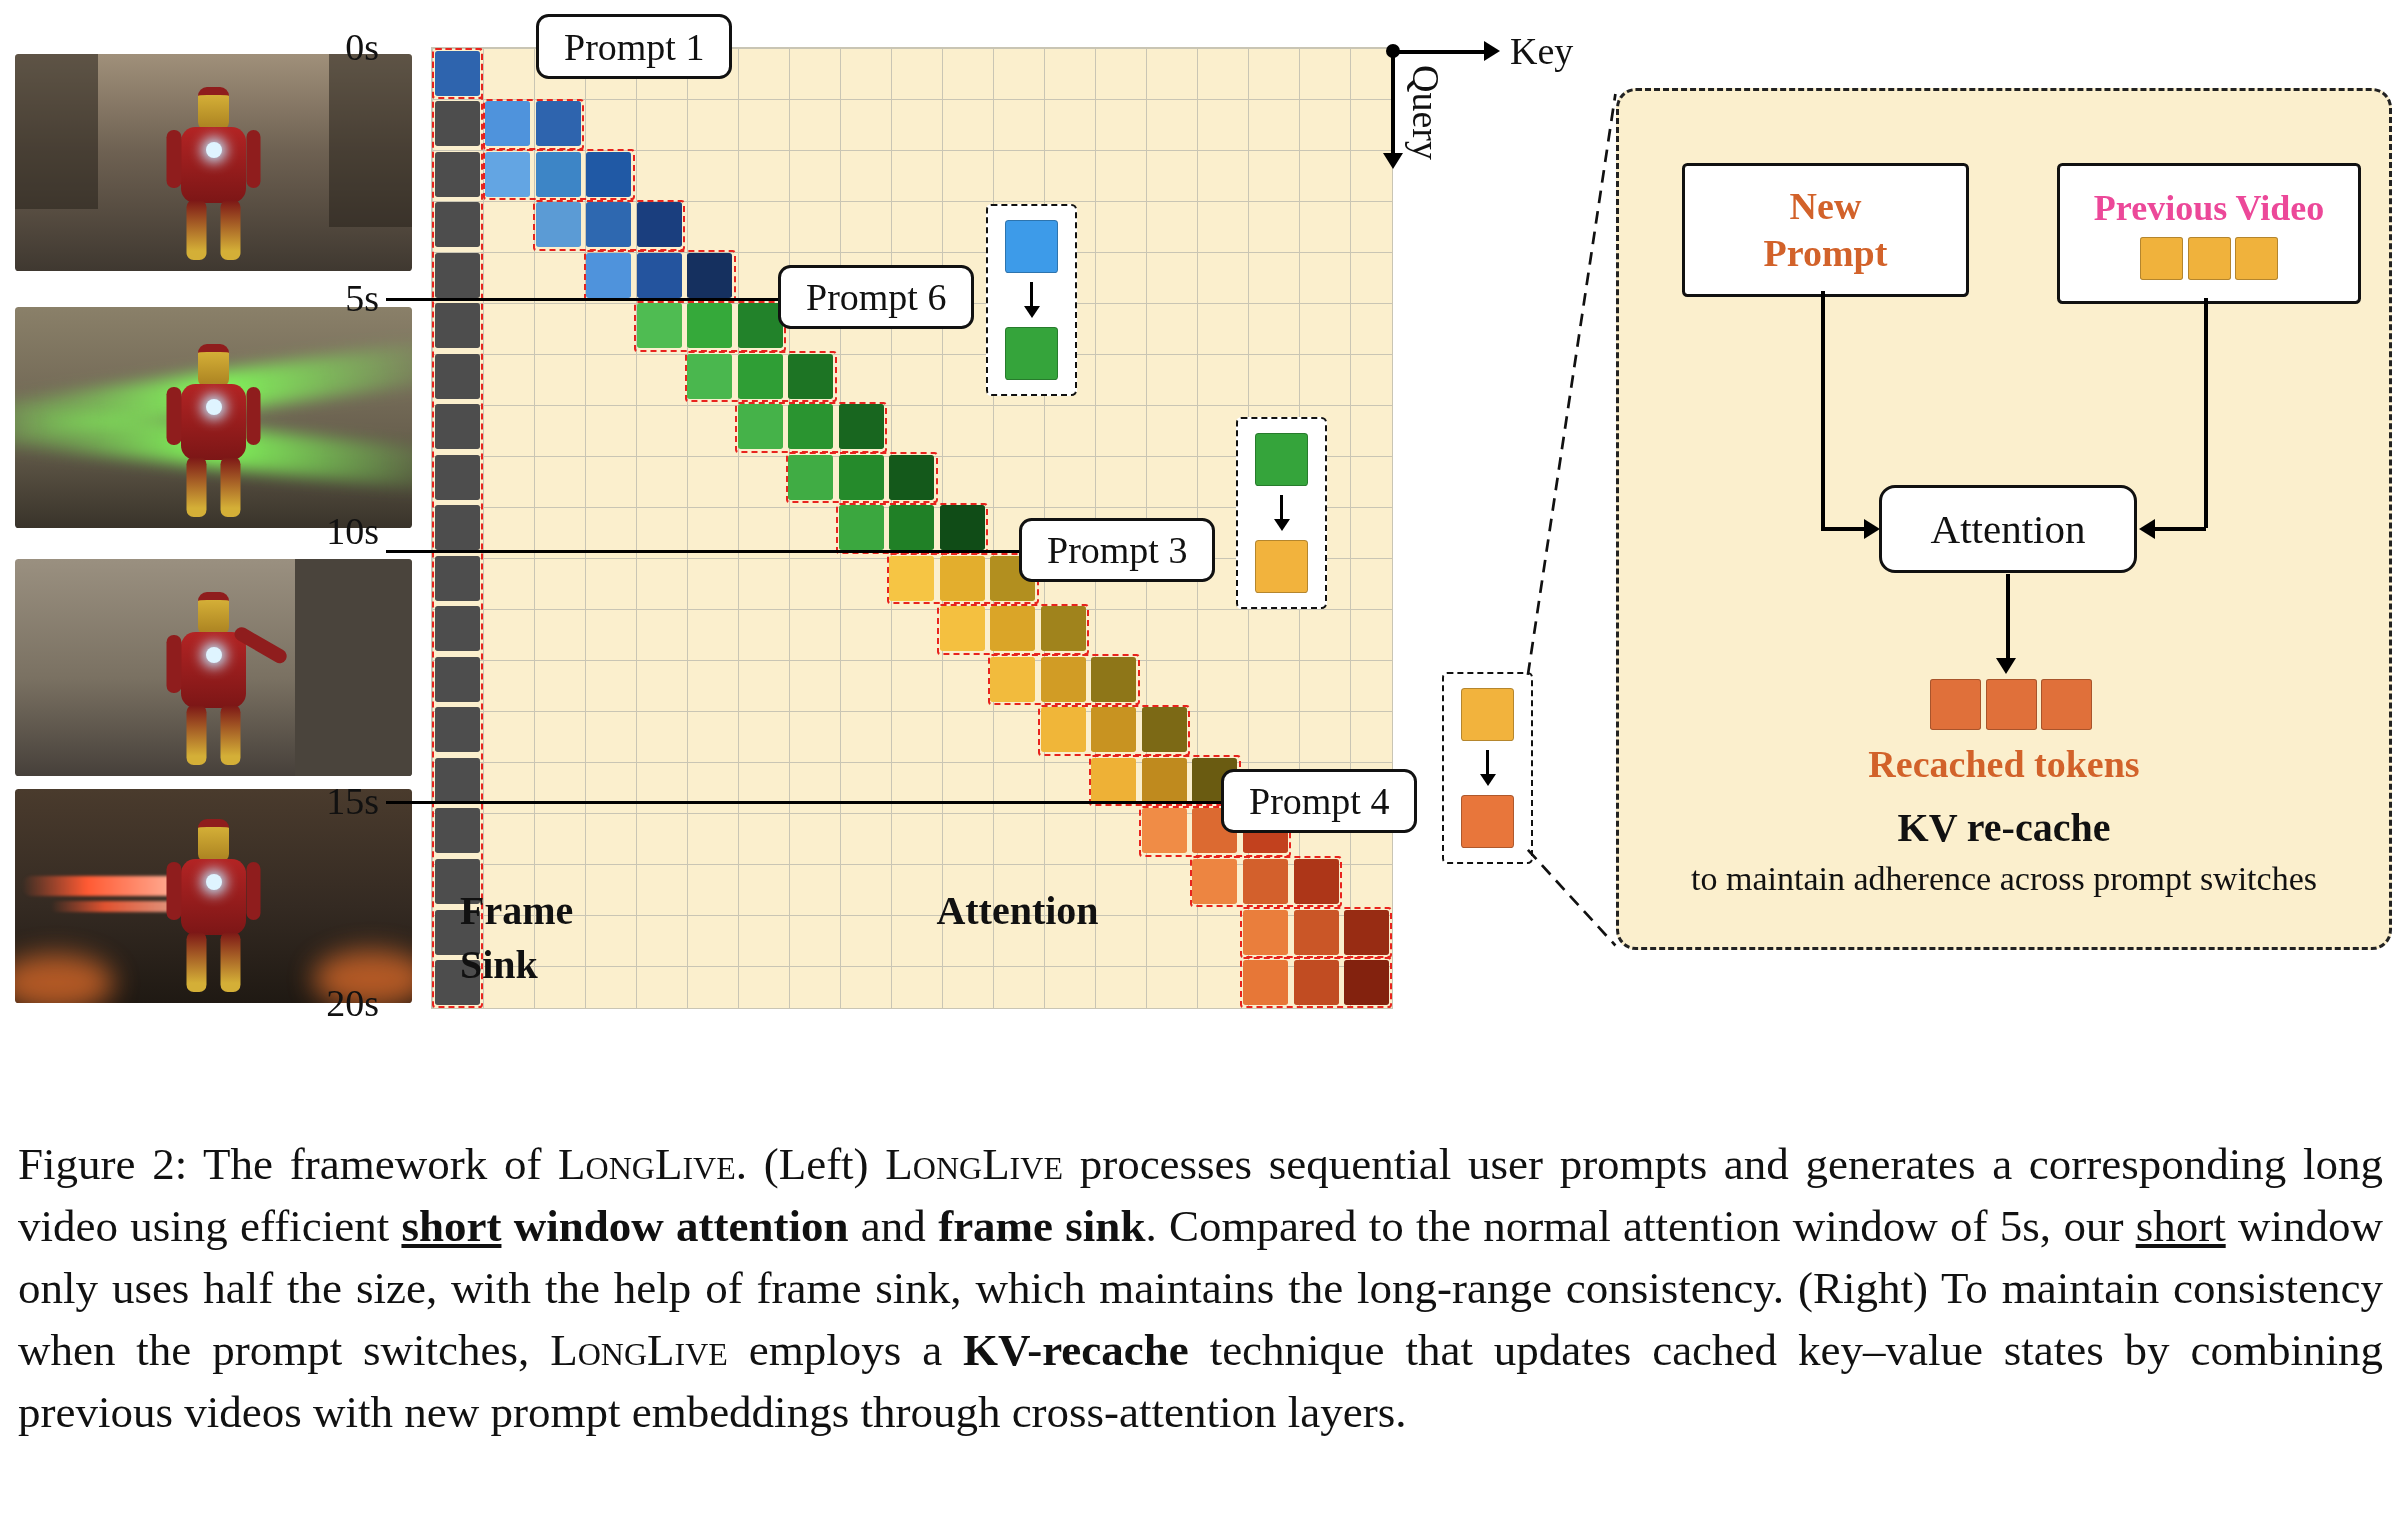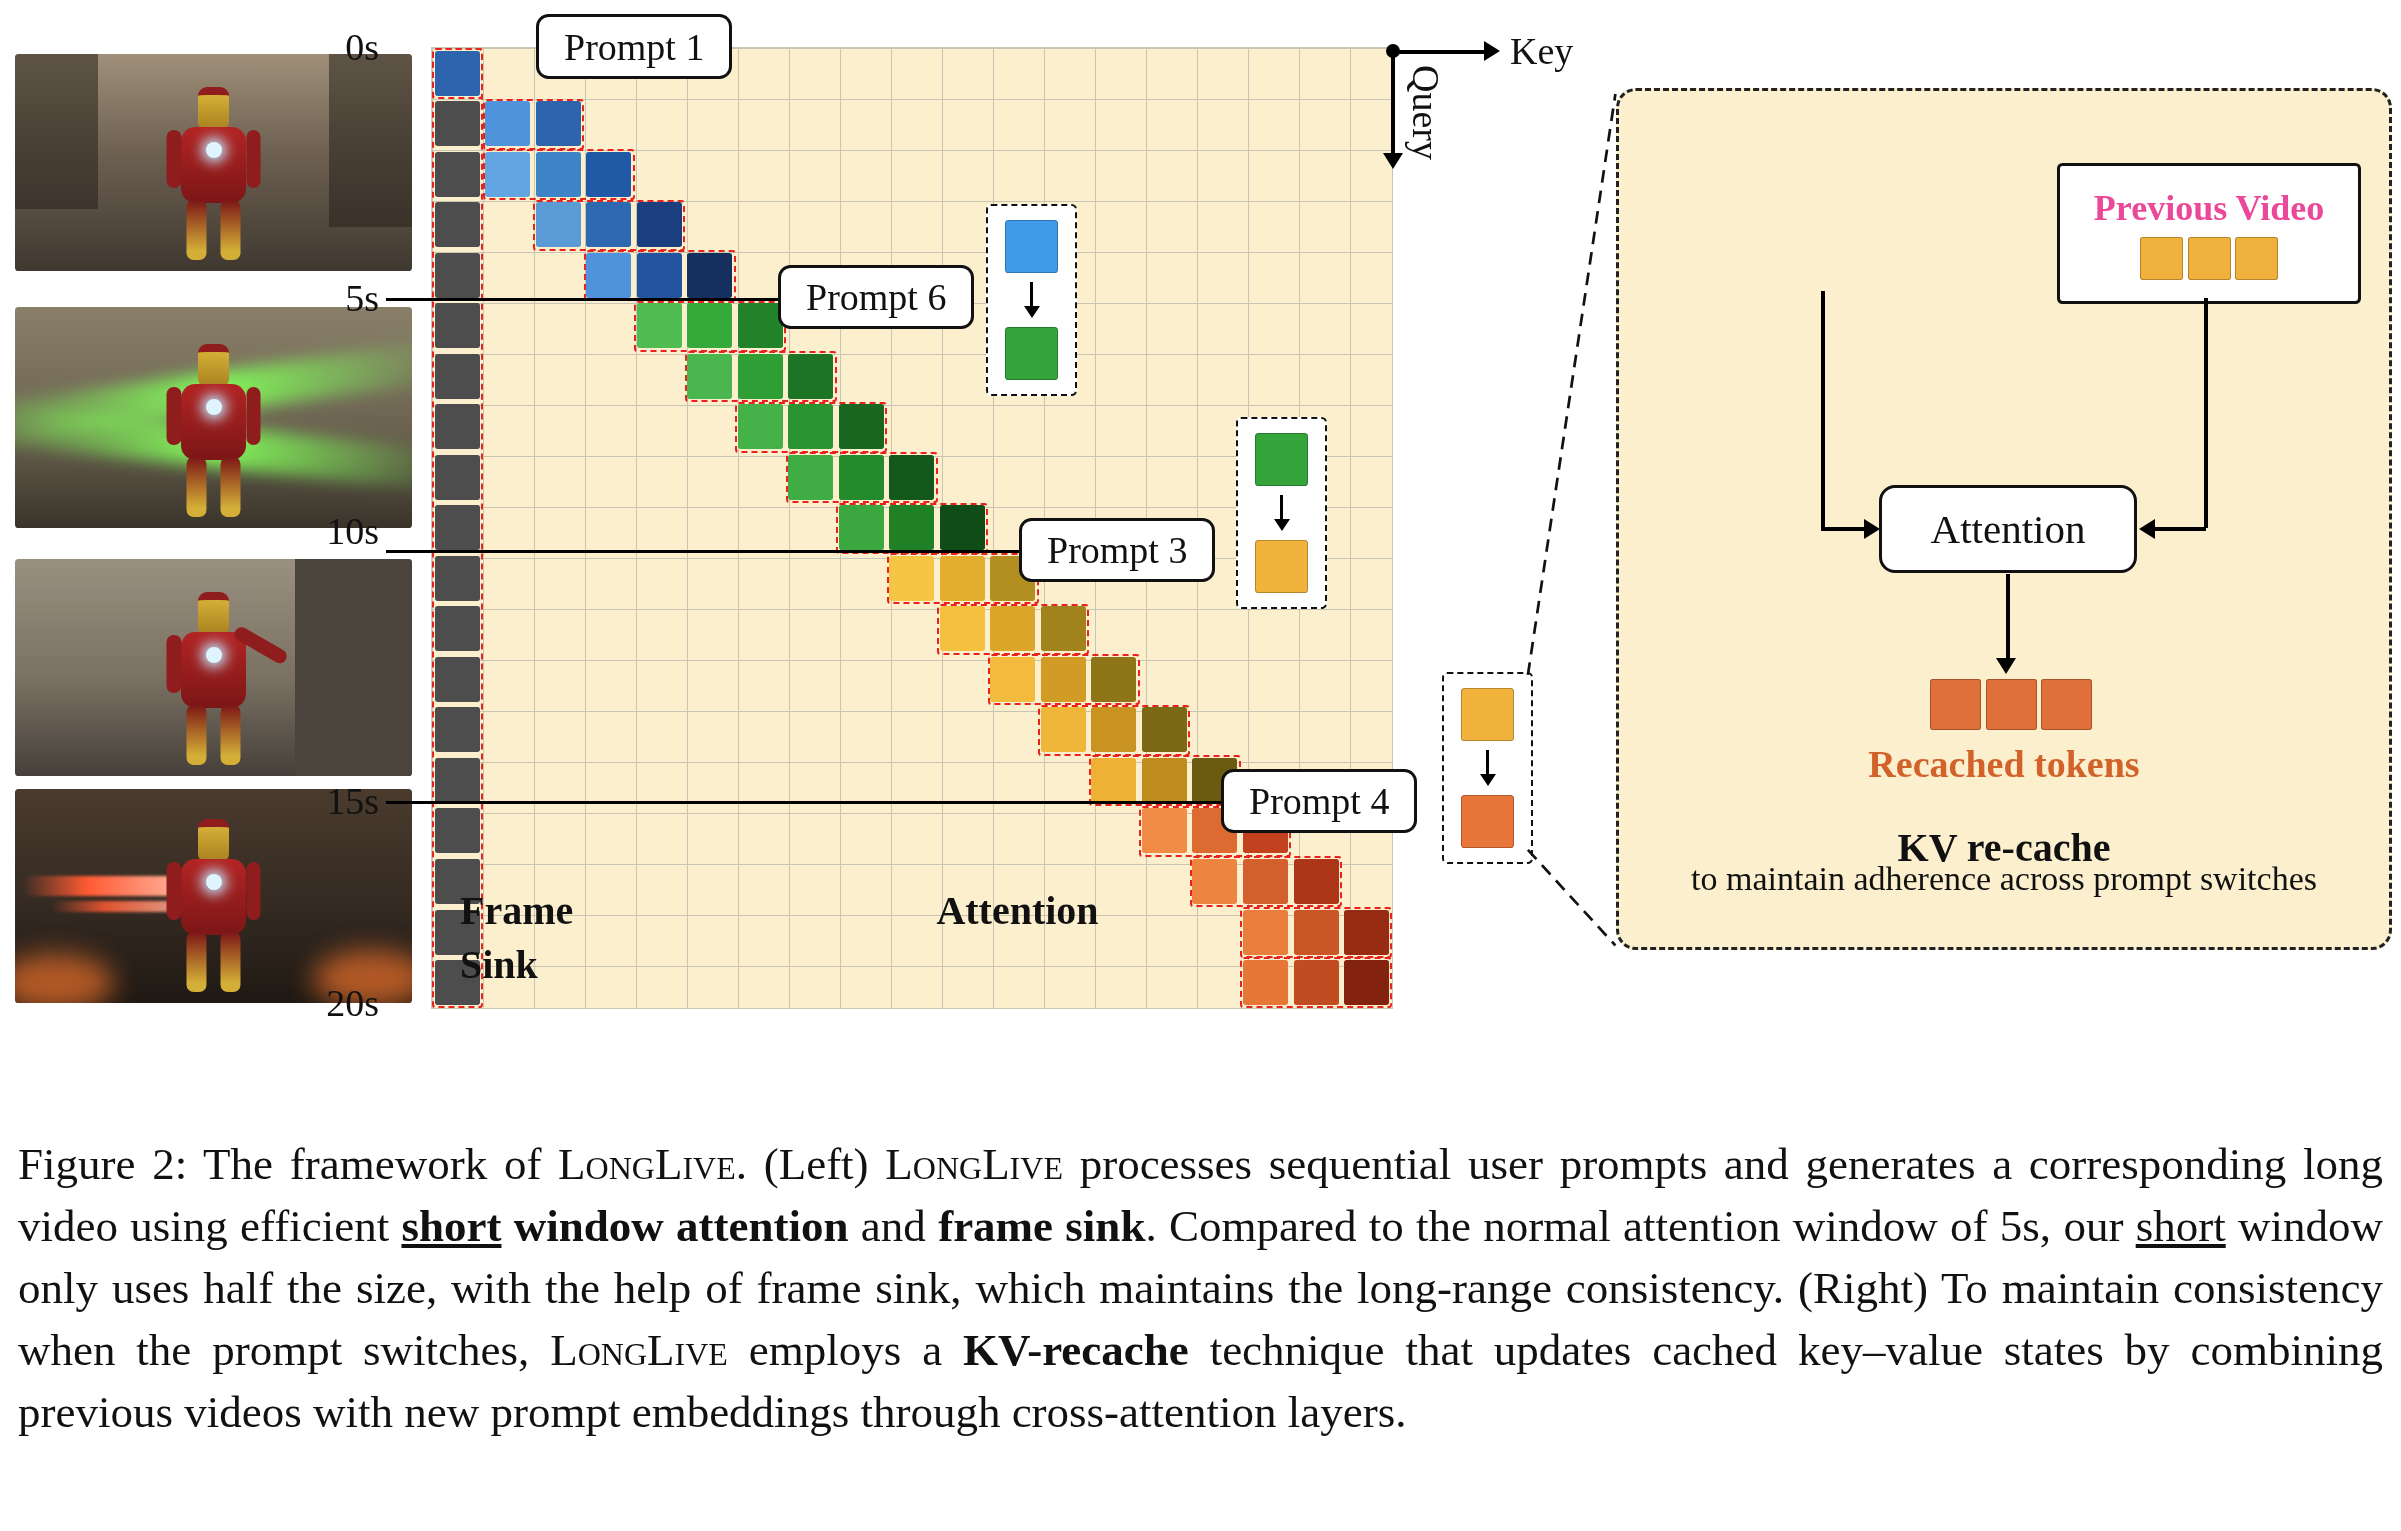--- a/index.html
+++ b/index.html
@@ -109,21 +109,21 @@
   .np-h{left:202px;top:436px;width:51px;height:3.6px;}
   .np-tri{left:245px;top:428px;}
   .pv-v{left:585px;top:207px;width:3.6px;height:230px;}
   .pv-h{left:532px;top:436px;width:55px;height:3.6px;}
   .pv-tri{left:520px;top:428px;}
   .att-v{left:387px;top:483px;width:3.6px;height:88px;}
   .att-tri{left:377px;top:567px;}
   .tok-row{position:absolute;left:311px;top:588px;display:flex;gap:4.5px;}
   .tok{width:49px;height:49px;border-radius:2.7px;border:0.9px solid rgba(0,0,0,.25);}
   .recached{position:absolute;left:0;top:651px;width:100%;text-align:center;font-size:38px;font-weight:bold;}
-  .kv{position:absolute;left:0;top:713px;width:100%;text-align:center;font-size:40px;font-weight:bold;color:#111;margin-top:20px;}
+  .kv{position:absolute;left:0;top:713px;width:100%;text-align:center;font-size:40px;font-weight:bold;color:#111;}
   .kv-sub{position:absolute;left:0;top:769px;width:100%;text-align:center;font-size:34px;}
 
   
   .overlay{position:absolute;left:0;top:0;pointer-events:none;z-index:60;}
 
   
   .caption{position:absolute;left:18px;top:1133px;width:2365px;font-size:45px;line-height:1.38;
            text-align:justify;color:#111;}
   .sc{font-variant:small-caps;}
   .b{font-weight:bold;}
@@ -345,20 +345,23 @@
       </div>
     <div class="sqb" style="background-color: rgb(232, 118, 59);"></div>
   </div>
 
   <svg class="overlay" width="2401" height="1532" viewBox="0 0 2662 1698">
     <line x1="1694" y1="748" x2="1791" y2="104" stroke="#111" stroke-width="3" stroke-dasharray="14 9"></line>
     <line x1="1694" y1="942" x2="1791" y2="1048" stroke="#111" stroke-width="3" stroke-dasharray="14 9"></line>
   </svg>
 
   <div class="panel">
+    <div class="np-box">
+      <div class="np-text" style="color: rgb(210, 98, 42);">New Prompt</div>
+    </div>
     <div class="pv-box">
       <div class="pv-title" style="color: #ec4899;">Previous Video</div>
       <div class="sq-row">
         <div class="sq" style="background-color: rgb(240, 178, 60);"></div>
         <div class="sq" style="background-color: rgb(240, 178, 60);"></div>
         <div class="sq" style="background-color: rgb(240, 178, 60);"></div>
       </div>
     </div>
 
     <div class="pline np-v"></div>

